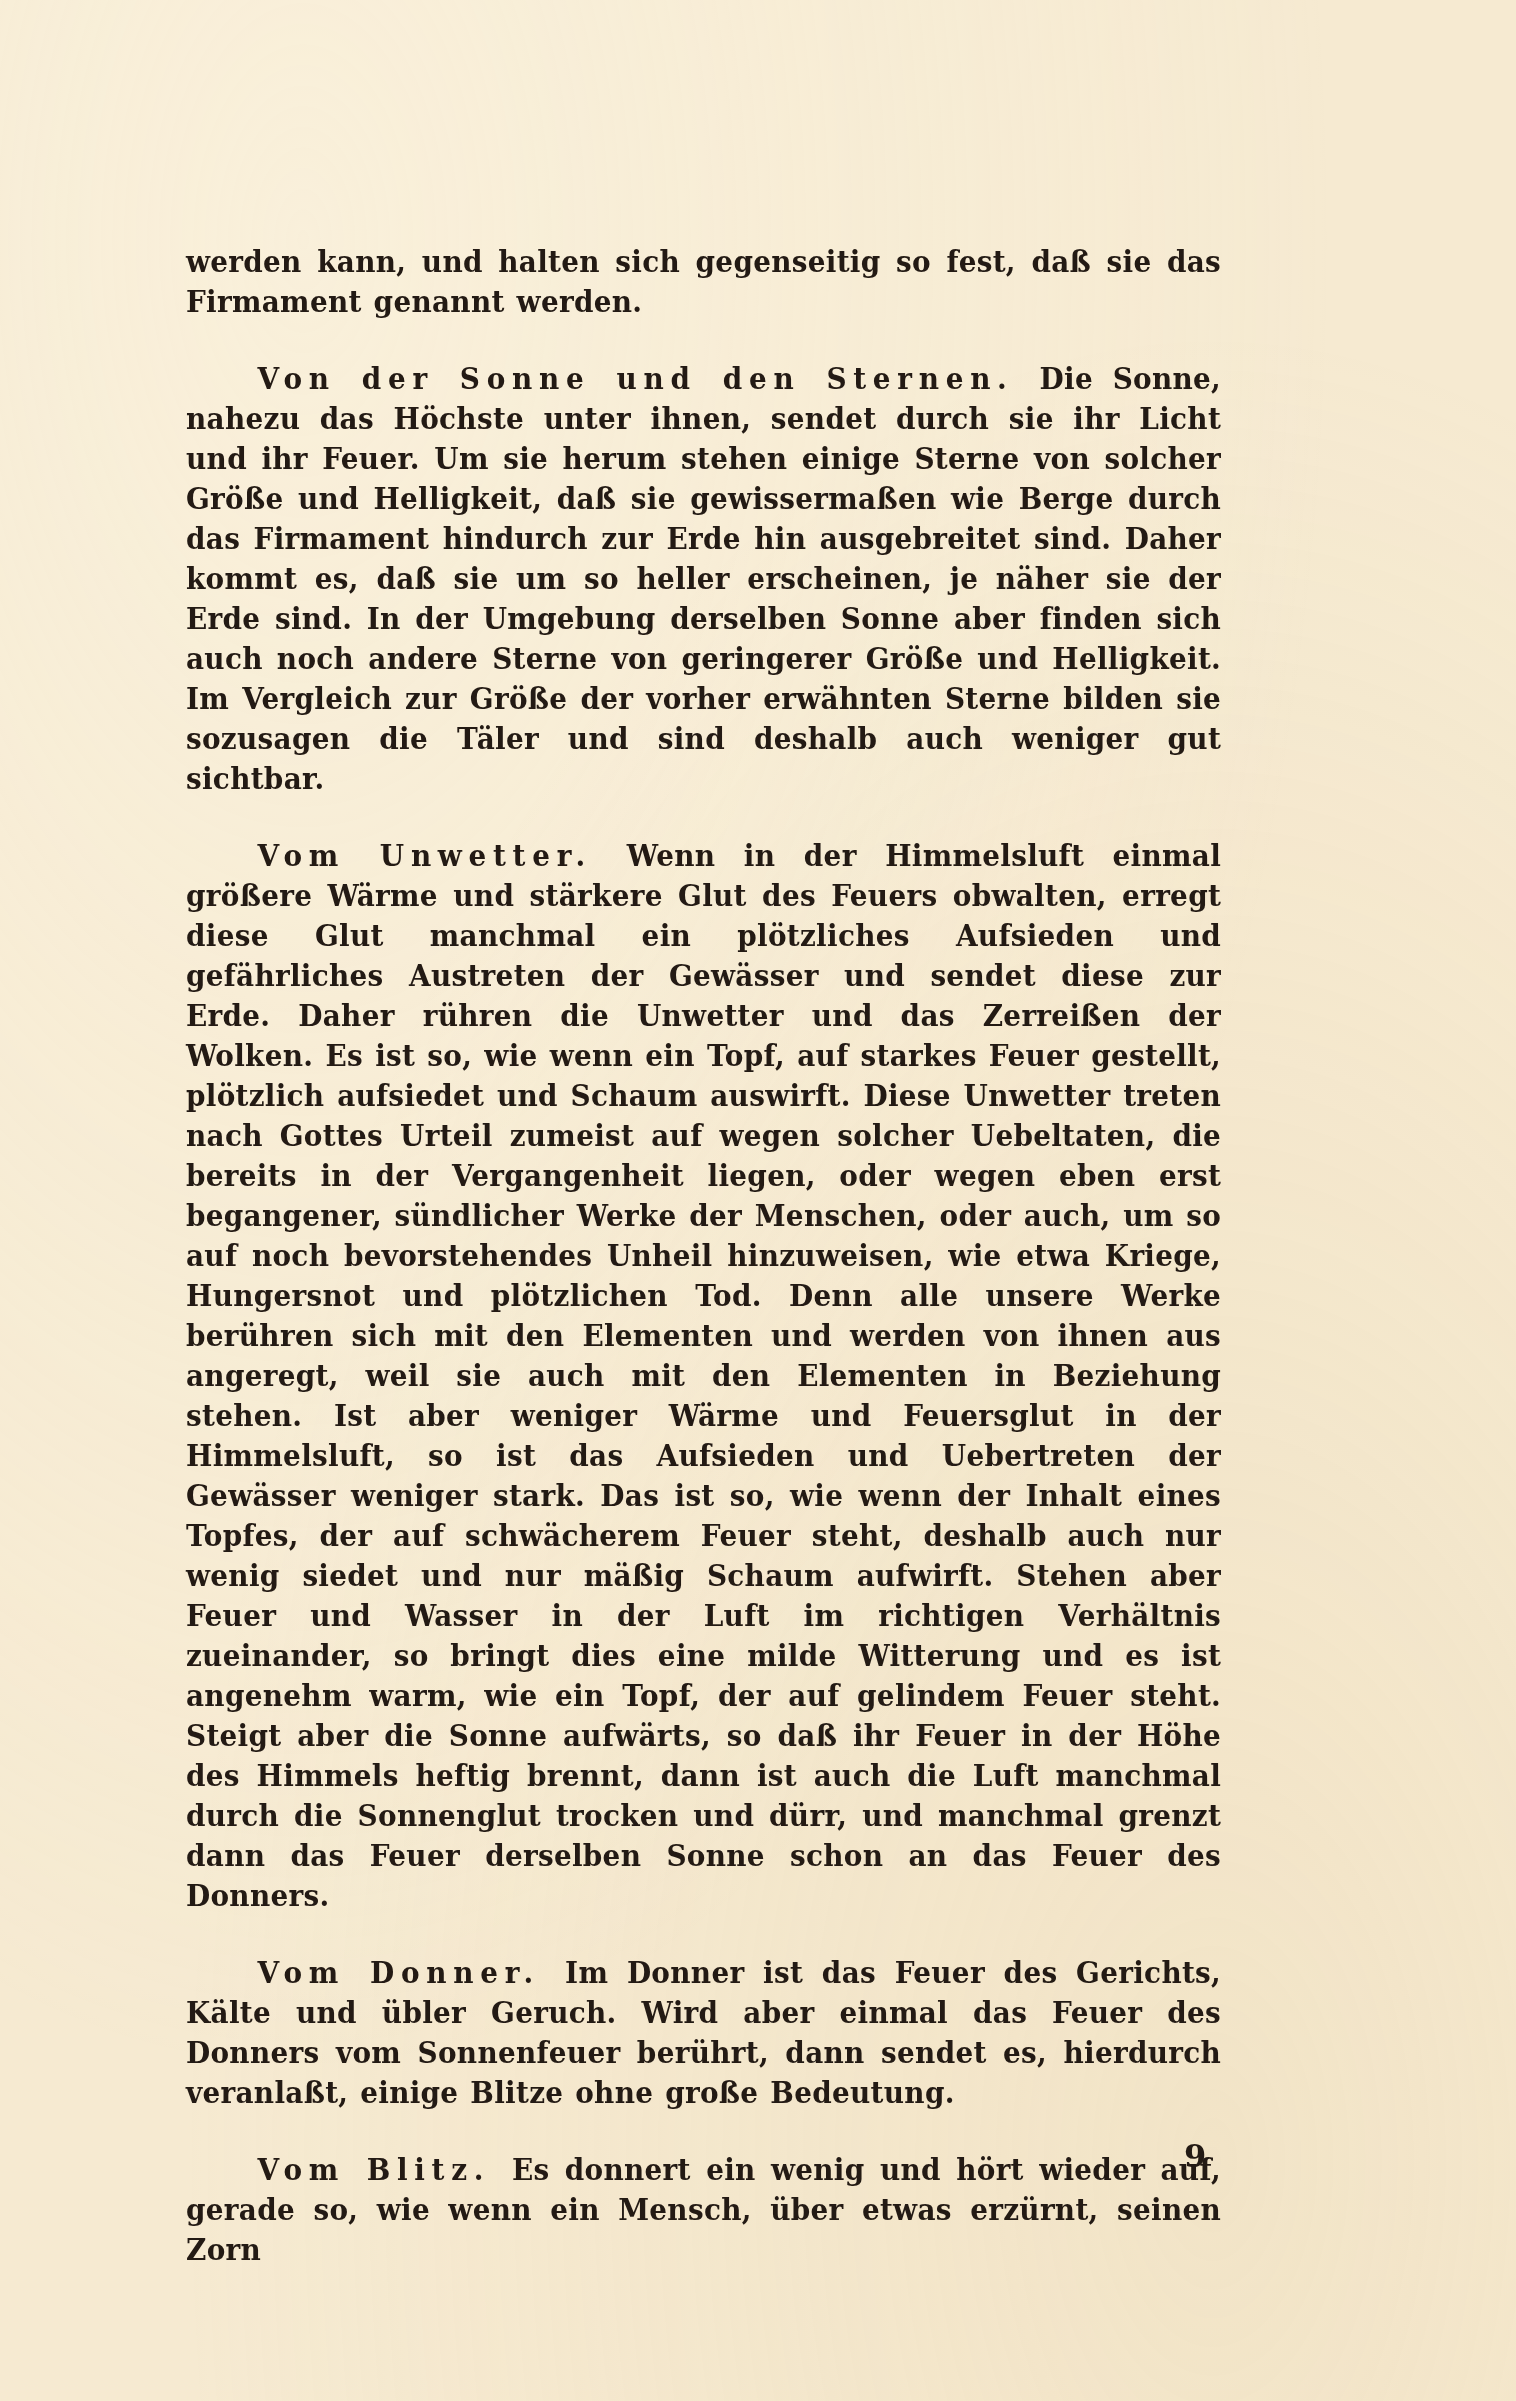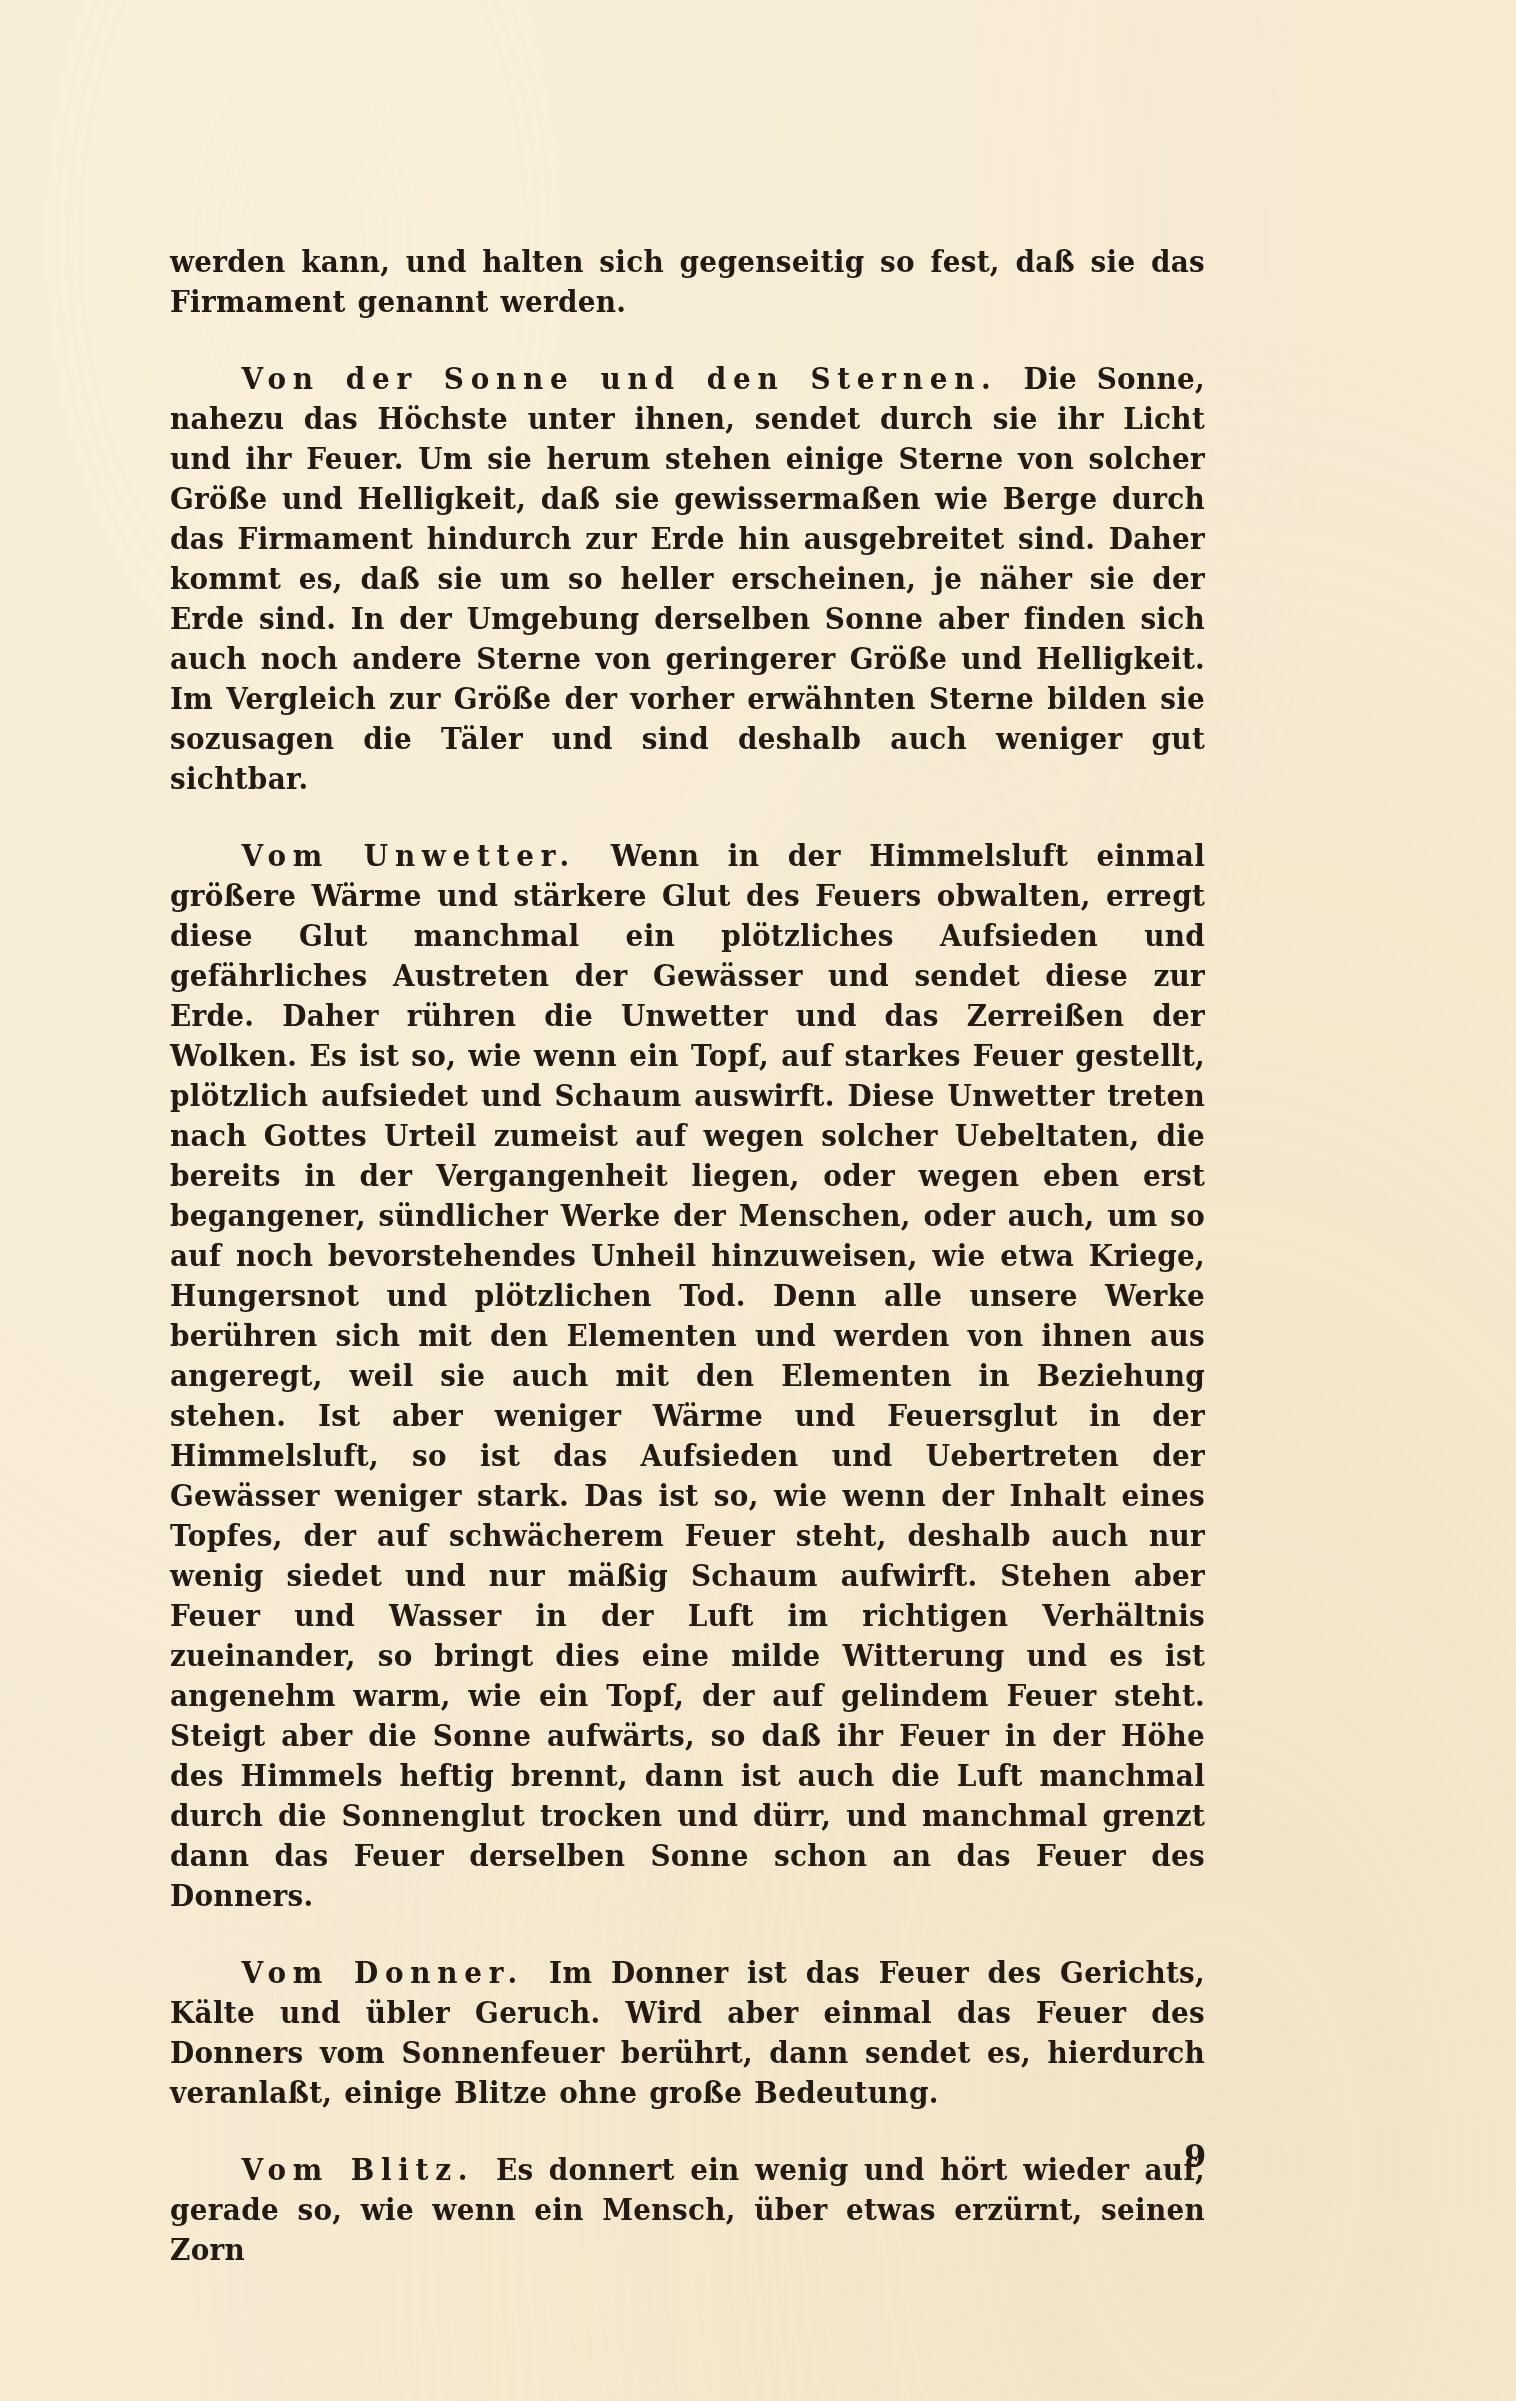--- a/index.html
+++ b/index.html
@@ -13,21 +13,21 @@
       background-image:
         radial-gradient(ellipse at 20% 10%, rgba(255,250,235,0.35), rgba(0,0,0,0) 60%),
         radial-gradient(ellipse at 80% 90%, rgba(230,210,170,0.25), rgba(0,0,0,0) 60%);
       position: relative;
       overflow: hidden;
       font-family: "DejaVu Serif", "Liberation Serif", serif;
       color: #231a14;
     }
     .page {
       position: absolute;
-      left: 170px;
+      left: 186px;
       top: 242px;
       width: 1036px;
     }
     .para {
       margin: 0;
       font-size: 30px;
       line-height: 40px;
       text-align: justify;
       text-align-last: left;
       font-weight: 700;

